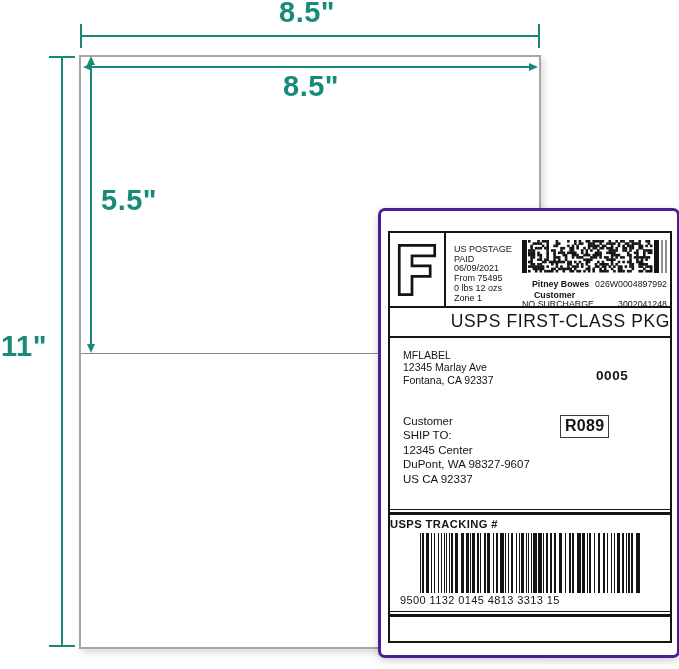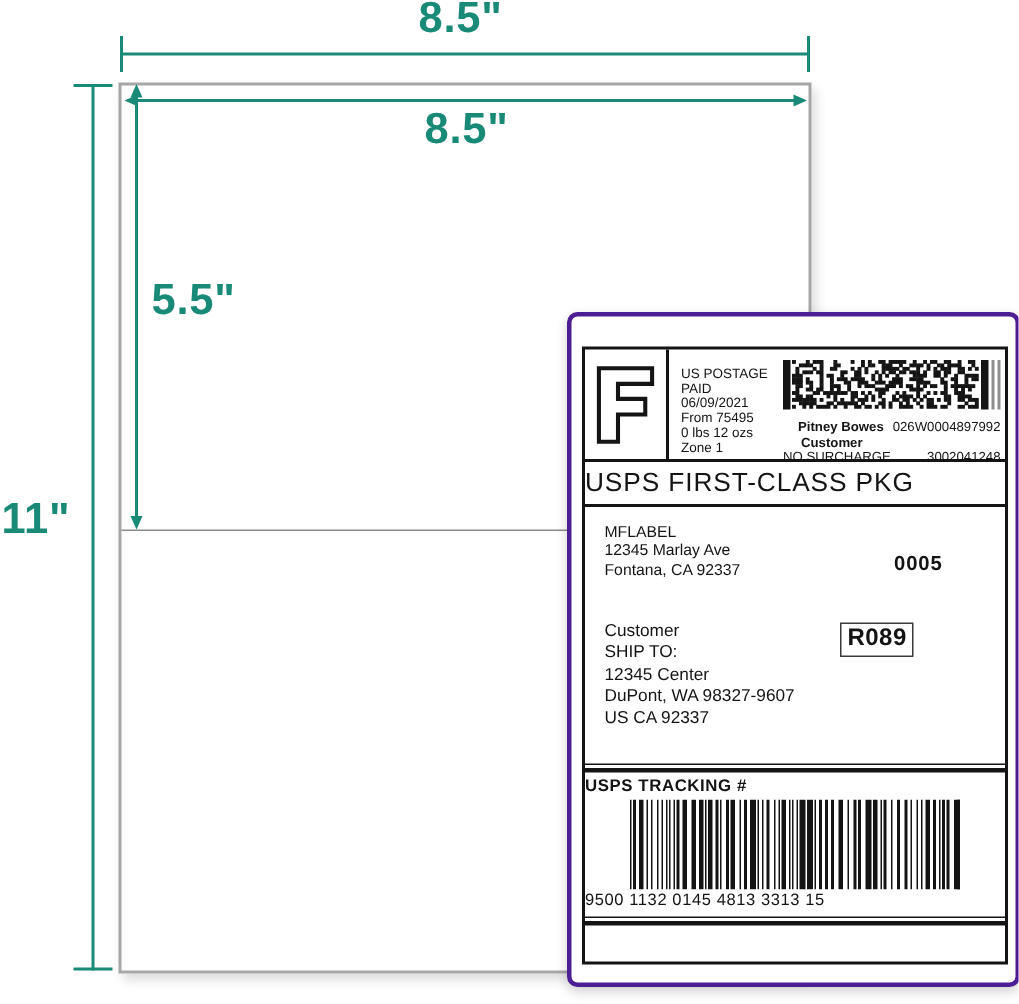--- a/index.html
+++ b/index.html
@@ -64,37 +64,37 @@
   .meter{flex:1;padding-top:7px;font-size:8.8px;line-height:9.6px;}
   .mbc{height:33px;margin:0 3px 7px 0;display:flex;align-items:stretch;}
   .mbc .endbar{width:5px;background:#141414;}
   .mbc .noise{flex:1;margin:0 1px;}
   .mbc .graybar{width:2px;background:#8f8f8f;margin-left:2px;}
   .mrow{display:flex;justify-content:space-between;padding:0 3px 0 10px;}
   .mrow.r2{padding-left:12px;margin-top:1px;}
   .mrow.r3{padding-left:0;margin-top:0;gap:16px;}
   .mrow b{font-weight:bold;text-align:center;}
   .banner{
-    border-bottom:2px solid #141414;text-align:left;font-size:17.5px;
+    border-bottom:2px solid #141414;text-align:right;font-size:17.5px;
     padding:3px 0 4px;letter-spacing:.6px;font-weight:400;
   }
   .addr{position:relative;height:171px;}
   .sender{position:absolute;left:13px;top:11px;font-size:10.5px;line-height:12.3px;}
   .batch{position:absolute;left:206px;top:30px;font-size:13.5px;font-weight:bold;letter-spacing:.6px;}
   .shipto{position:absolute;left:13px;top:76px;font-size:11.5px;line-height:14.4px;}
   .route{
     position:absolute;left:170px;top:77px;border:1px solid #3a3a3a;
     padding:1px 4px 2px;font-size:16px;font-weight:600;letter-spacing:.3px;
   }
   .rule{height:6px;background:linear-gradient(to bottom,#141414 0 1px,#fff 1px 3px,#141414 3px 6px);}
   .rule2{height:6px;background:linear-gradient(to bottom,#141414 0 1px,#fff 1px 3px,#141414 3px 6px);}
   .tracking{height:96px;}
   .thead{font-weight:bold;font-size:11.2px;padding-top:3px;letter-spacing:.4px;}
   .tbar{width:220px;height:60px;margin:3px auto 0;}
-  .tnum{font-size:11px;margin-top:1px;letter-spacing:.4px;}
+  .tnum{font-size:11px;margin-top:1px;letter-spacing:.4px;padding-left:10px;}
   .footer{flex:1;}
 </style>
 </head>
 <body>
 
 <div class="sheet">
   <div class="divider"></div>
 </div>
 
 <div class="dim-label" style="left:279px;top:-5px;">8.5"</div>

